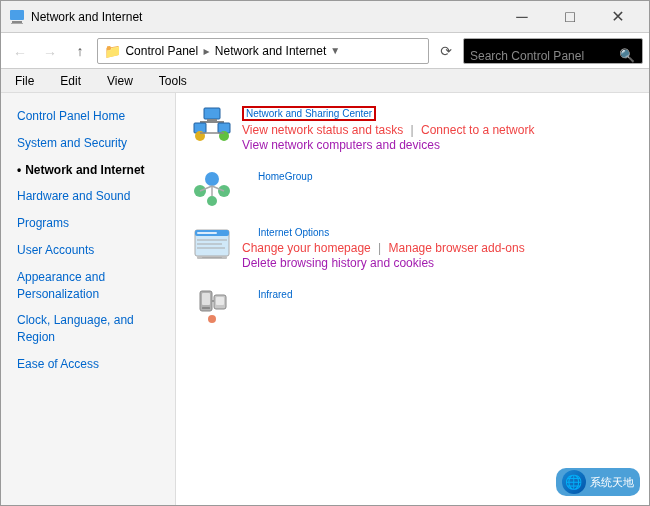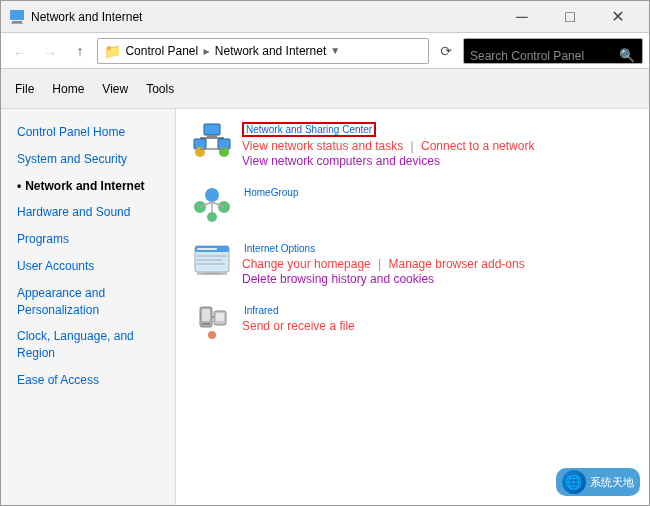--- a/index.html
+++ b/index.html
@@ -131,27 +131,27 @@
     .search-icon-btn {
       background: none;
       border: none;
       cursor: pointer;
       color: #666;
       font-size: 13px;
     }
 
     
     .menu-bar {
-      height: 40px;
+      height: 24px;
       background: #f0f0f0;
       display: flex;
       align-items: center;
       padding: 0 6px;
       border-bottom: 1px solid #ddd;
-      gap: 2px;
+      gap: 10px;
     }
     .menu-item {
       padding: 2px 8px;
       font-size: 12px;
       cursor: pointer;
       border-radius: 2px;
       color: #000;
     }
 
     
@@ -209,21 +209,21 @@
     .panel-details { flex: 1; }
     .panel-title {
       font-size: 10px;
       color: #0066cc;
       cursor: pointer;
       font-weight: normal;
       border: 2px solid #cc0000;
       display: inline-block;
       padding: 0 2px;
     }
-    .panel-title.no-border { border: none; }
+    .panel-title.no-border { border: none; margin-left: 14px; }
     .panel-links {
       font-size: 12px;
       color: #0066cc;
       margin-top: 2px;
     }
     .panel-links a {
       color: #ef4444;
       text-decoration: none;
       cursor: pointer;
     }
@@ -301,21 +301,21 @@
   <button class="refresh-btn">⟳</button>
 
   <div class="search-box">
     <span class="search-placeholder">Search Control Panel</span>
     <button class="search-icon-btn">🔍</button>
   </div>
 </div>
 
 <div class="menu-bar">
   <div class="menu-item">File</div>
-  <div class="menu-item">Home</div>
+  <div class="menu-item">Edit</div>
   <div class="menu-item">View</div>
   <div class="menu-item">Tools</div>
 </div>
 
 <div class="main">
 
   <div class="sidebar">
     <div class="sidebar-item">Control Panel Home</div>
     <div class="sidebar-item">System and Security</div>
     <div class="sidebar-item active">Network and Internet</div>
@@ -405,23 +405,20 @@
           <rect x="10" y="6" width="8" height="12" rx="1" fill="#e0e0e0"></rect>
           <rect x="10" y="20" width="8" height="2" rx="0.5" fill="#888"></rect>
           <rect x="22" y="8" width="12" height="14" rx="2" fill="#c8c8c8" stroke="#888" stroke-width="1"></rect>
           <rect x="24" y="10" width="8" height="8" rx="1" fill="#e8e8e8"></rect>
           <line x1="20" y1="14" x2="22" y2="14" stroke="#888" stroke-width="1.5" stroke-dasharray="2,1"></line>
           <circle cx="20" cy="32" r="4" fill="#e05020" opacity="0.7"></circle>
         </svg>
       </div>
       <div class="panel-details">
         <div class="panel-title no-border">Infrared</div>
-        <div class="panel-links">
-          <a>Send or receive a file</a>
-        </div>
       </div>
     </div>
 
   </div>
 </div>
 
 <div class="watermark" style="position:fixed; bottom:10px; right:10px;">
   <div class="watermark-globe">🌐</div>
   <span>系统天地</span>
 </div>

